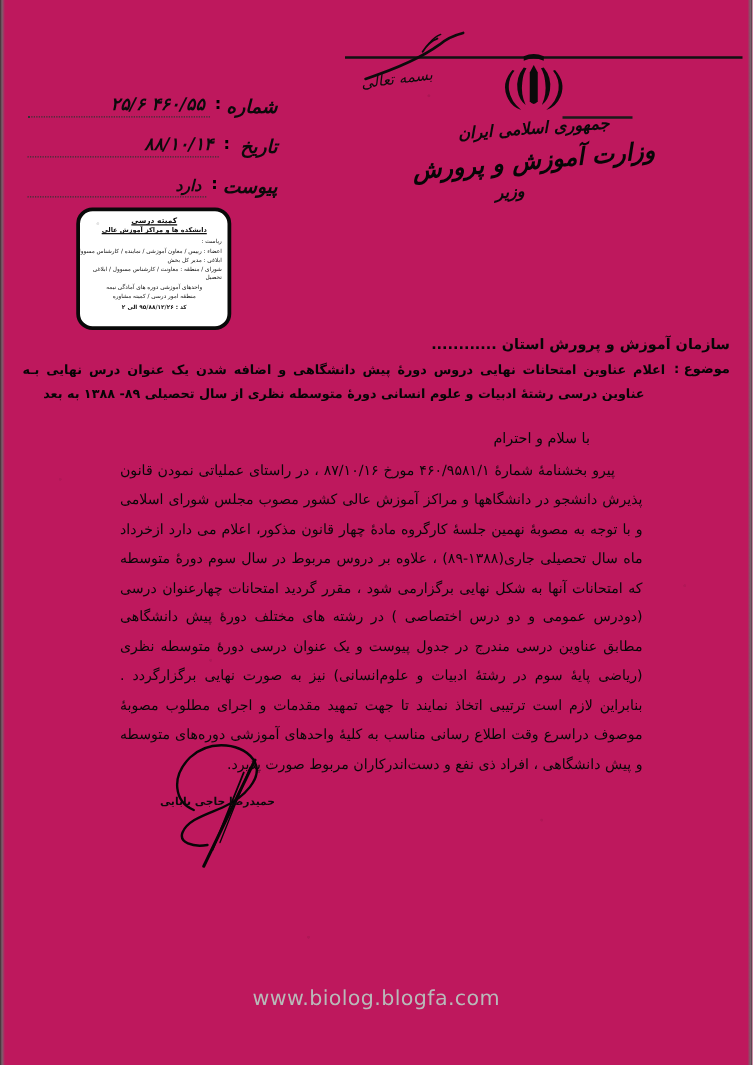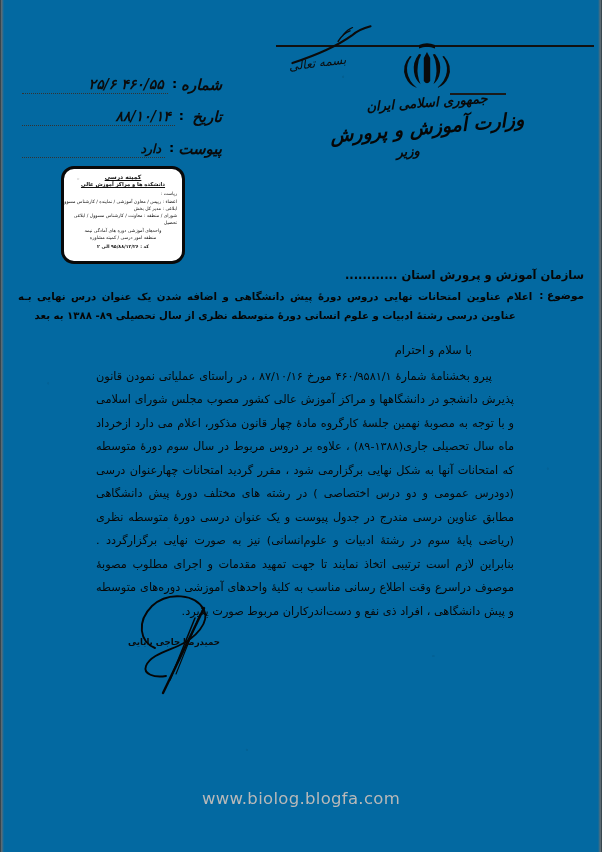--- a/index.html
+++ b/index.html
@@ -5,21 +5,21 @@
 <style>
   html, body {
     margin: 0;
     padding: 0;
     background: #ffffff;
   }
   .page {
     position: relative;
     width: 602px;
     height: 852px;
-    background: #0369a1;
+    background: #be185d;
     overflow: hidden;
     font-family: "DejaVu Sans", "Liberation Sans", sans-serif;
     color: #000;
     box-sizing: border-box;
   }
   
   .scan-edge-left, .scan-edge-right {
     position: absolute;
     top: 0;
     bottom: 0;

